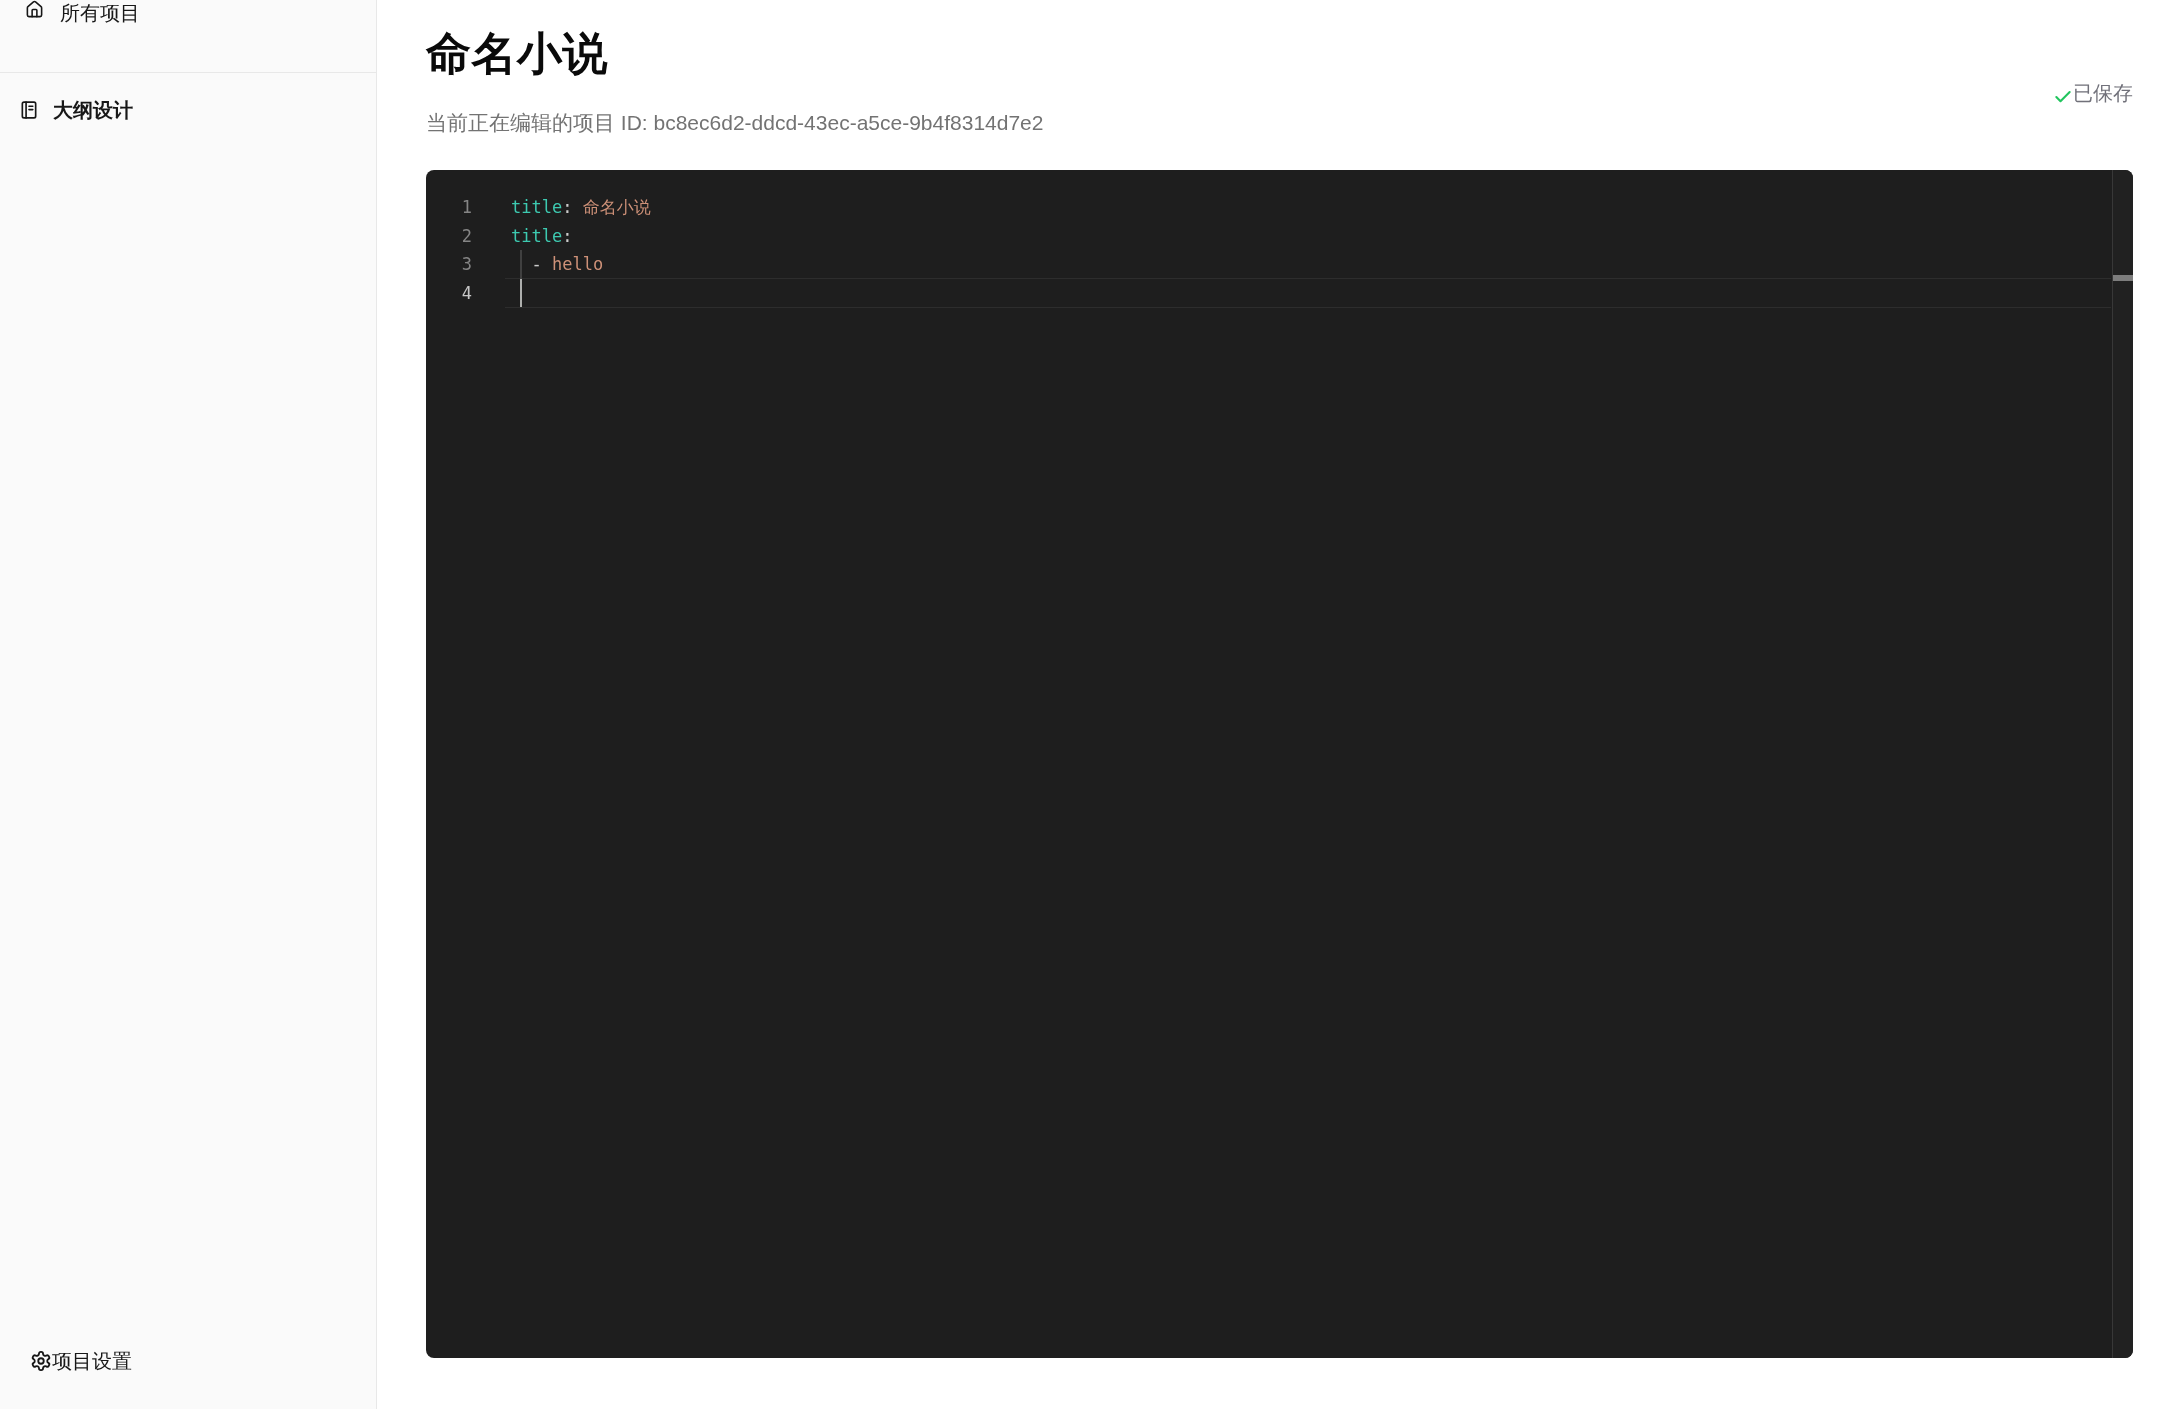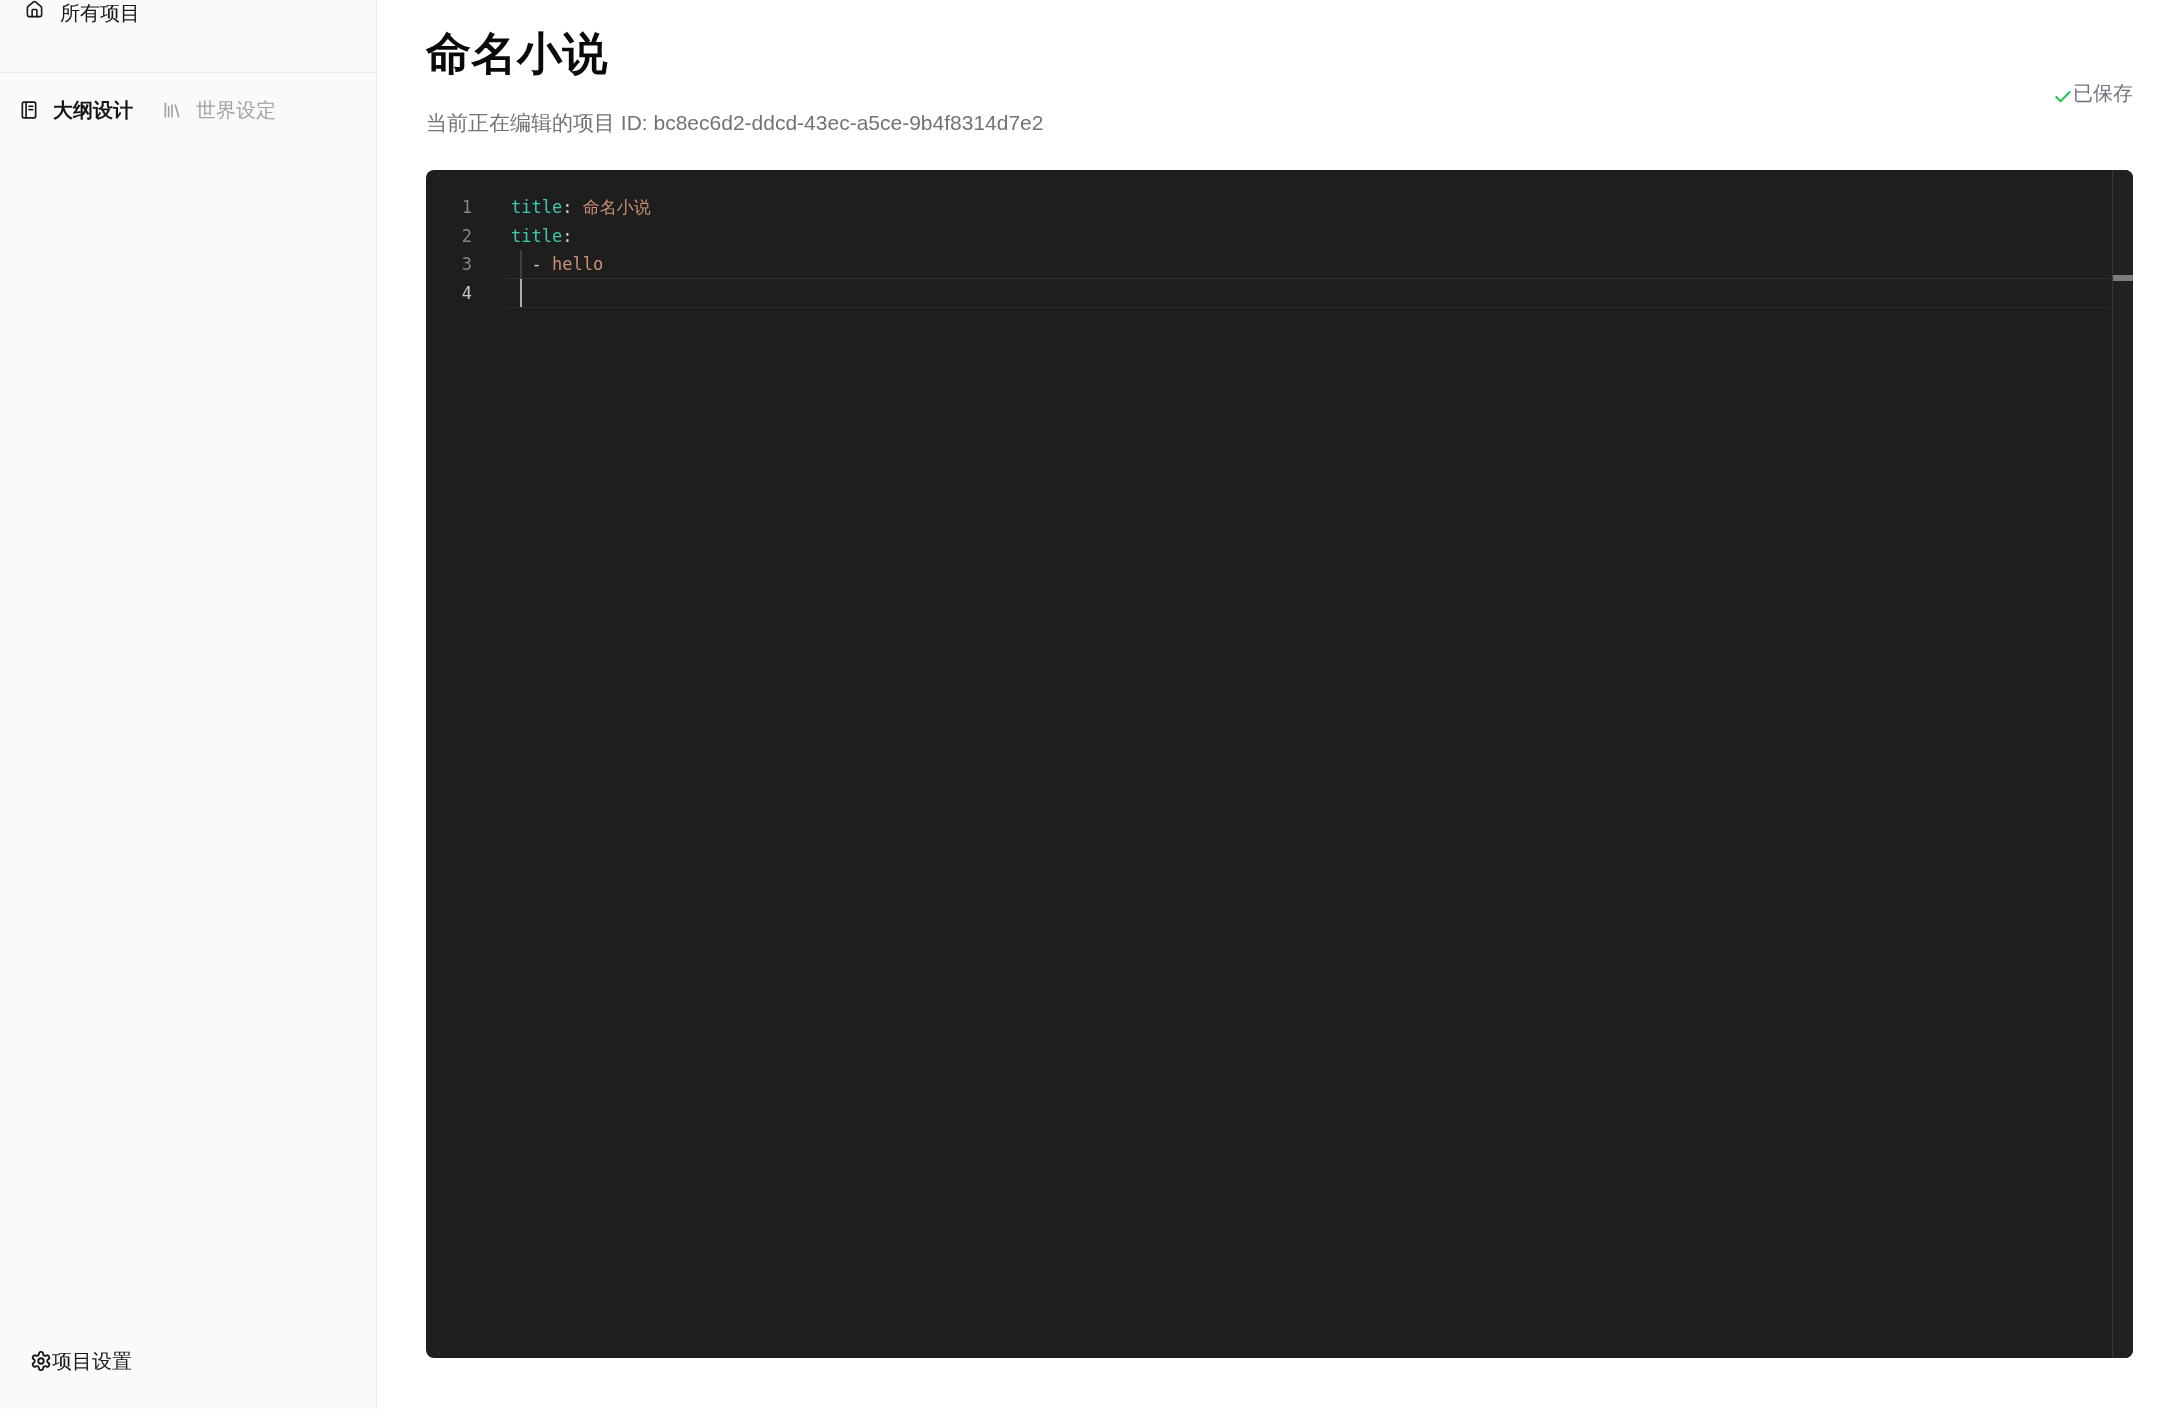--- a/index.html
+++ b/index.html
@@ -17,21 +17,21 @@
     background:#fafafa;border-right:1px solid #e8e8e8;
     display:flex;flex-direction:column;
   }
   .sidebar-header{
     height:73px;box-sizing:border-box;flex:0 0 73px;
     border-bottom:1px solid #e8e8e8;
     display:flex;gap:16px;padding-left:25px;
     font-size:20px;font-weight:500;color:#171717;cursor:pointer;
   }
   .sidebar-nav{
-    display:flex;flex-direction:row;gap:10px;
+    display:flex;flex-direction:column;gap:10px;
     padding:15px 12px 0 0;
   }
   .nav-item{
     height:44px;display:flex;align-items:center;gap:14px;
     padding-left:19px;border-radius:8px;
     font-size:20px;font-weight:600;color:#171717;cursor:pointer;
   }
   .nav-item.inactive{color:#a3a3a3;font-weight:500;}
   .sidebar-spacer{flex:1;}
   .sidebar-footer{
@@ -110,31 +110,20 @@
           <span class="icon">
             <svg width="20" height="20" viewBox="0 0 24 24" fill="none" stroke="currentColor" stroke-width="2" stroke-linecap="round" stroke-linejoin="round">
               <rect x="4" y="2.5" width="16" height="19" rx="2"></rect>
               <path d="M8.5 2.5v19"></path>
               <path d="M12 7.5h4.5"></path>
               <path d="M12 11.5h4.5"></path>
             </svg>
           </span>
           <span>大纲设计</span>
         </div>
-        <div class="nav-item inactive">
-          <span class="icon">
-            <svg width="20" height="20" viewBox="0 0 24 24" fill="none" stroke="currentColor" stroke-width="2" stroke-linecap="round" stroke-linejoin="round">
-              <path d="M4 4v16"></path>
-              <path d="M8 8v12"></path>
-              <path d="M12 6v14"></path>
-              <path d="m16 6 4 14"></path>
-            </svg>
-          </span>
-          <span>世界设定</span>
-        </div>
       </nav>
 
     <div class="sidebar-spacer"></div>
 
     <div class="sidebar-footer">
       <span class="icon">
         <svg width="22" height="22" viewBox="0 0 24 24" fill="none" stroke="#171717" stroke-width="2" stroke-linecap="round" stroke-linejoin="round">
           <path d="M12.22 2h-.44a2 2 0 0 0-2 2v.18a2 2 0 0 1-1 1.73l-.43.25a2 2 0 0 1-2 0l-.15-.08a2 2 0 0 0-2.73.73l-.22.38a2 2 0 0 0 .73 2.73l.15.1a2 2 0 0 1 1 1.72v.51a2 2 0 0 1-1 1.74l-.15.09a2 2 0 0 0-.73 2.73l.22.38a2 2 0 0 0 2.73.73l.15-.08a2 2 0 0 1 2 0l.43.25a2 2 0 0 1 1 1.73V20a2 2 0 0 0 2 2h.44a2 2 0 0 0 2-2v-.18a2 2 0 0 1 1-1.73l.43-.25a2 2 0 0 1 2 0l.15.08a2 2 0 0 0 2.73-.73l.22-.39a2 2 0 0 0-.73-2.73l-.15-.08a2 2 0 0 1-1-1.74v-.5a2 2 0 0 1 1-1.74l.15-.09a2 2 0 0 0 .73-2.73l-.22-.38a2 2 0 0 0-2.73-.73l-.15.08a2 2 0 0 1-2 0l-.43-.25a2 2 0 0 1-1-1.73V4a2 2 0 0 0-2-2z"></path>
           <circle cx="12" cy="12" r="3"></circle>
         </svg>

